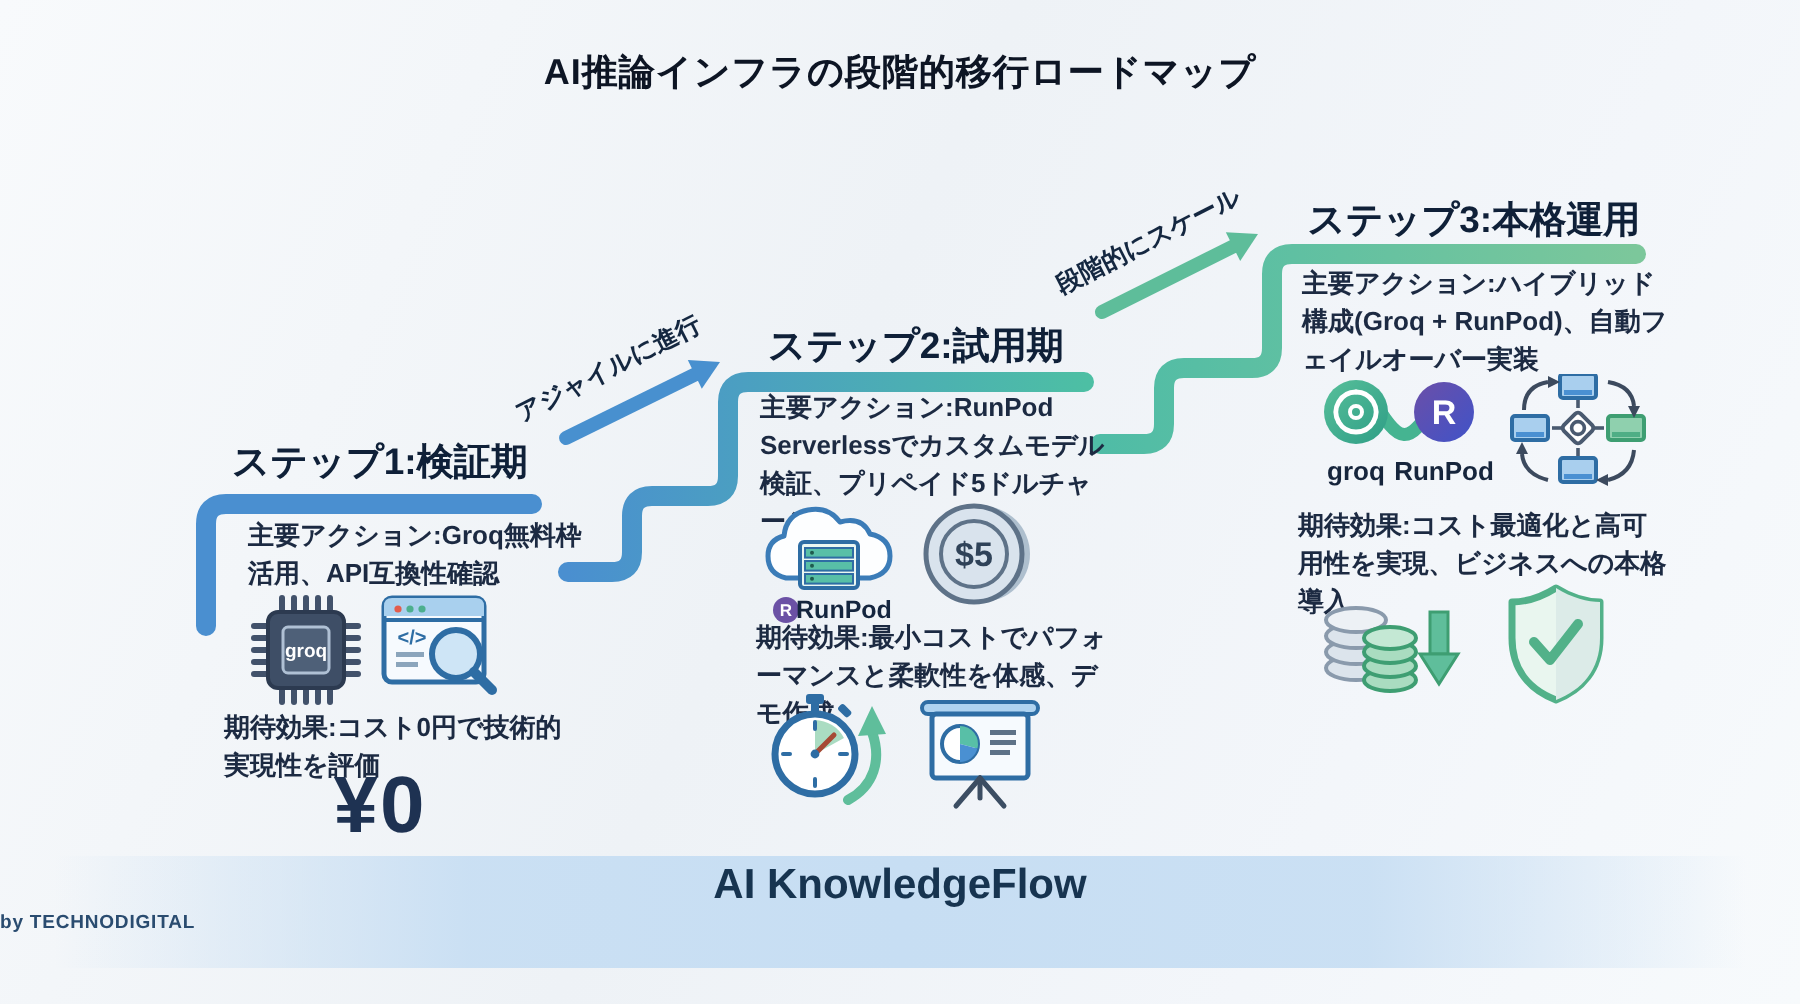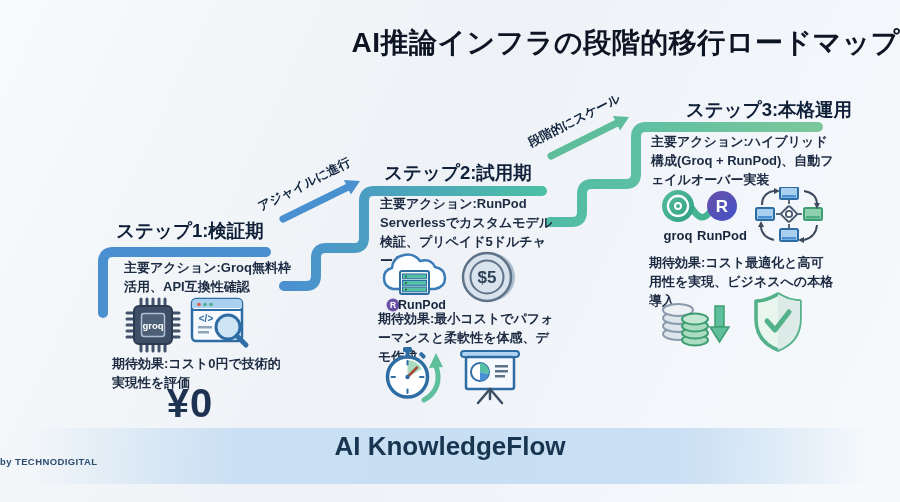--- a/index.html
+++ b/index.html
@@ -3,30 +3,30 @@
 <meta charset="utf-8">
 <style>
   html,body{margin:0;padding:0;background:#dfe3e8;}
   .canvas{
     position:relative;width:900px;height:502px;overflow:hidden;
     background:linear-gradient(115deg,#f8fafc 0%,#eef2f6 45%,#f3f6fa 75%,#f7fafc 100%);
     font-family:"Liberation Sans","DejaVu Sans",sans-serif;
     color:#16253e;
   }
   .abs{position:absolute;}
-  .page-title{left:0;right:0;top:24px;text-align:right;font-size:28px;font-weight:800;color:#0d1524;letter-spacing:.5px;}
+  .page-title{left:0;right:0;top:24px;text-align:center;font-size:18px;font-weight:800;color:#0d1524;letter-spacing:.5px;}
   .page-subtitle{left:0;right:0;top:61px;text-align:center;font-size:15.5px;font-weight:600;color:#1a2434;}
   .h-step{font-size:18.5px;font-weight:800;color:#0f2038;text-align:center;white-space:nowrap;}
   .t-body{font-size:13px;line-height:1.45;font-weight:700;color:#1c2a42;}
   .price{font-size:40px;font-weight:800;color:#1e3252;text-align:center;letter-spacing:1px;}
   .chart-svg{position:absolute;left:0;top:0;pointer-events:none;}
   .arrow-label{font-size:12.5px;font-weight:800;fill:#142740;}
   .footer-band{left:0;top:428px;width:900px;height:56px;
     background:linear-gradient(90deg,rgba(199,222,243,0) 3%,rgba(199,222,243,.92) 26%,#c7def3 50%,rgba(199,222,243,.92) 76%,rgba(199,222,243,0) 97%);}
-  .footer-brand{left:0;right:0;top:431px;text-align:center;font-size:26px;font-weight:800;color:#173450;}
+  .footer-brand{left:0;right:0;top:431px;text-align:center;font-size:21px;font-weight:800;color:#173450;}
   .footer-byline{left:0;right:0;top:456px;font-size:9.5px;font-weight:700;color:#2a4c70;letter-spacing:.4px;}
   .footer-tagline{left:0;right:0;top:467px;text-align:center;font-size:11.5px;font-weight:500;color:#567a9e;}
   svg text{font-family:"Liberation Sans","DejaVu Sans",sans-serif;}
 </style>
 </head>
 <body>
 
 <div class="canvas">
 
   <div class="abs page-title">AI推論インフラの段階的移行ロードマップ</div>
@@ -165,21 +165,21 @@
       <rect x="36" y="26" width="10" height="2.5" fill="#5e7288"></rect>
       <g stroke="#3c4e63" stroke-width="2.5" stroke-linecap="round">
         <line x1="31" y1="40" x2="19" y2="54"></line>
           <line x1="31" y1="40" x2="43" y2="54"></line>
           <line x1="31" y1="40" x2="31" y2="50"></line>
       </g>
     </svg>
   </div>
 
   <div>
-    <div class="abs h-step" style="left:679px;top:97px;width:180px;">ステップ3:本格運用</div>
+    <div class="abs h-step" style="left:647px;top:97px;width:180px;">ステップ3:本格運用</div>
     <div class="abs t-body" style="left:651px;top:133px;width:184px;">主要アクション:ハイブリッド構成(Groq + RunPod)、自動フェイルオーバー実装</div>
 
     <svg class="abs" style="left:652px;top:185px;" width="100" height="60" viewBox="0 0 100 60">
       <defs>
         <linearGradient id="gq" x1="0" y1="0" x2="1" y2="1">
           <stop offset="0" stop-color="#57bf9a"></stop>
             <stop offset="1" stop-color="#2f9e86"></stop>
         </linearGradient>
         <linearGradient id="rp" x1="0" y1="0" x2="1" y2="1">
           <stop offset="0" stop-color="#6b4fa8"></stop>

